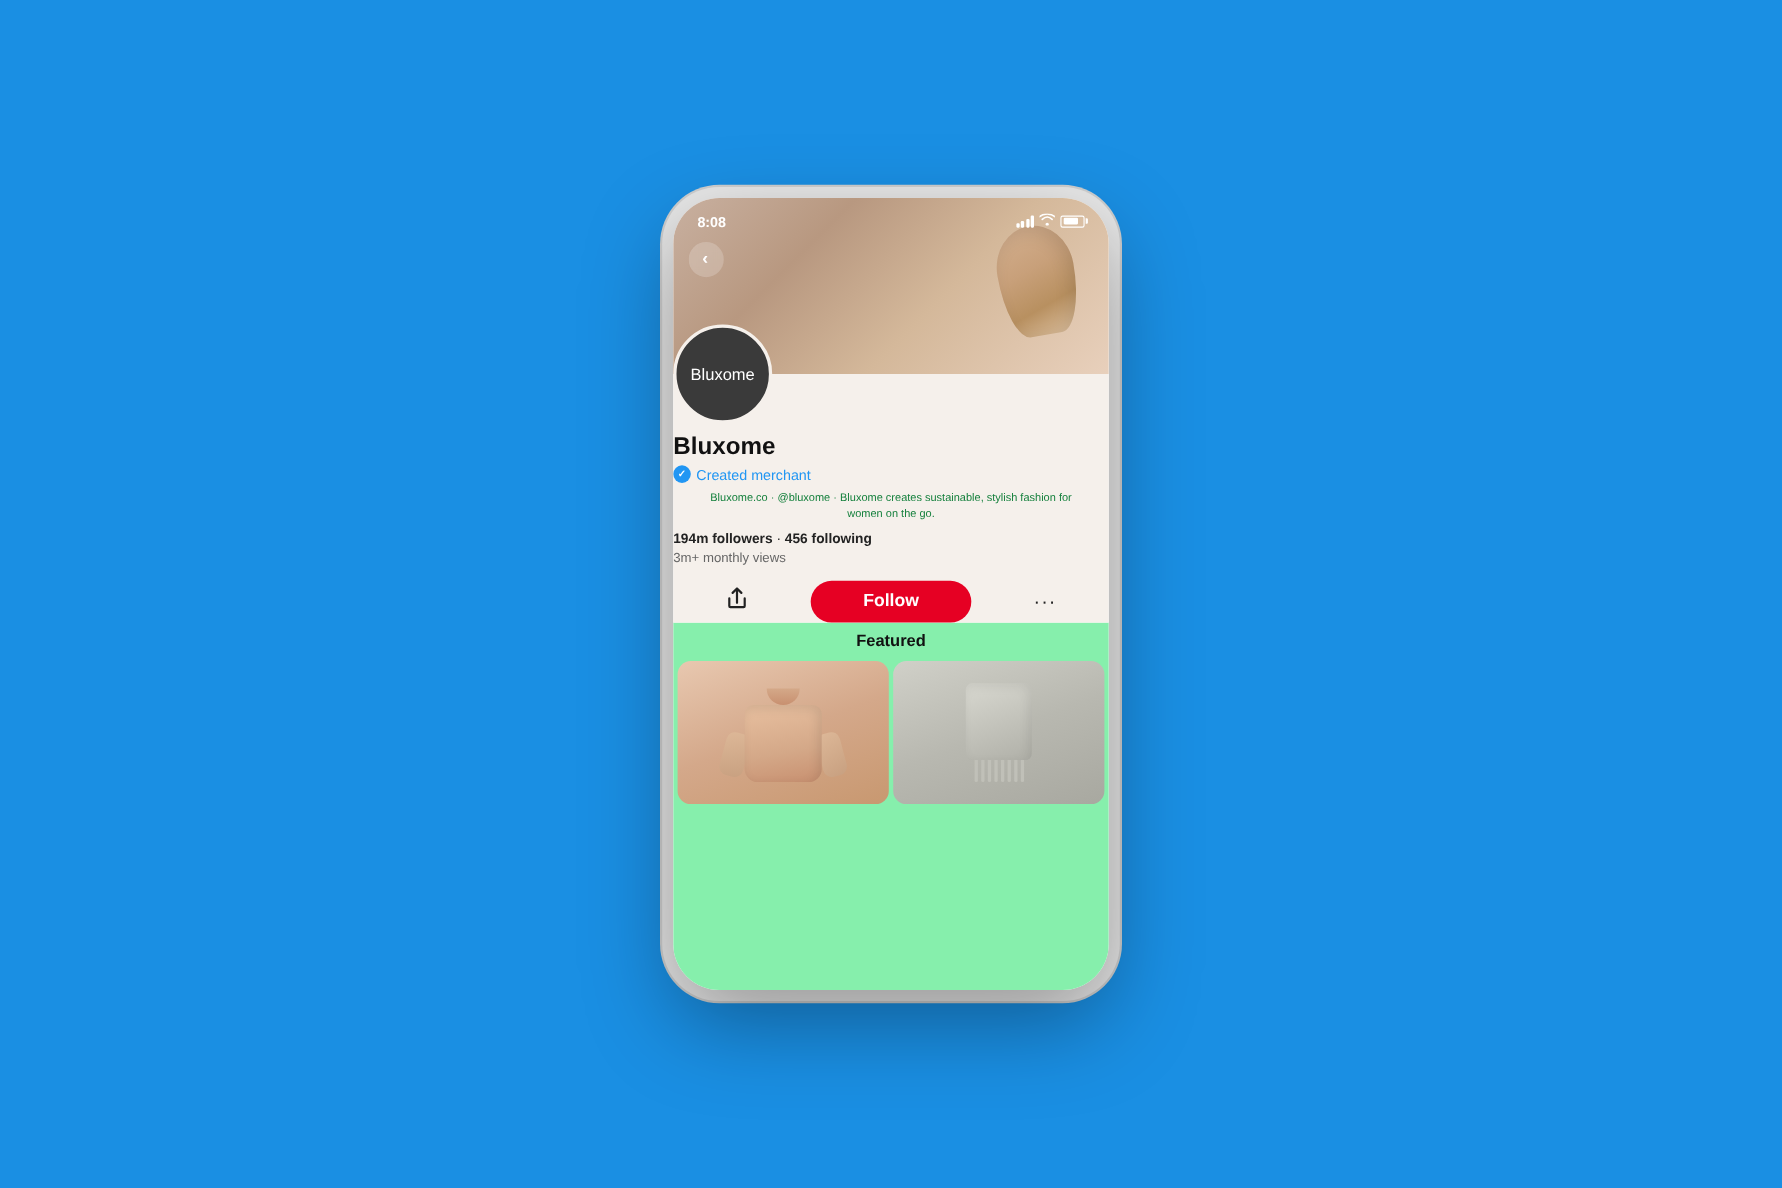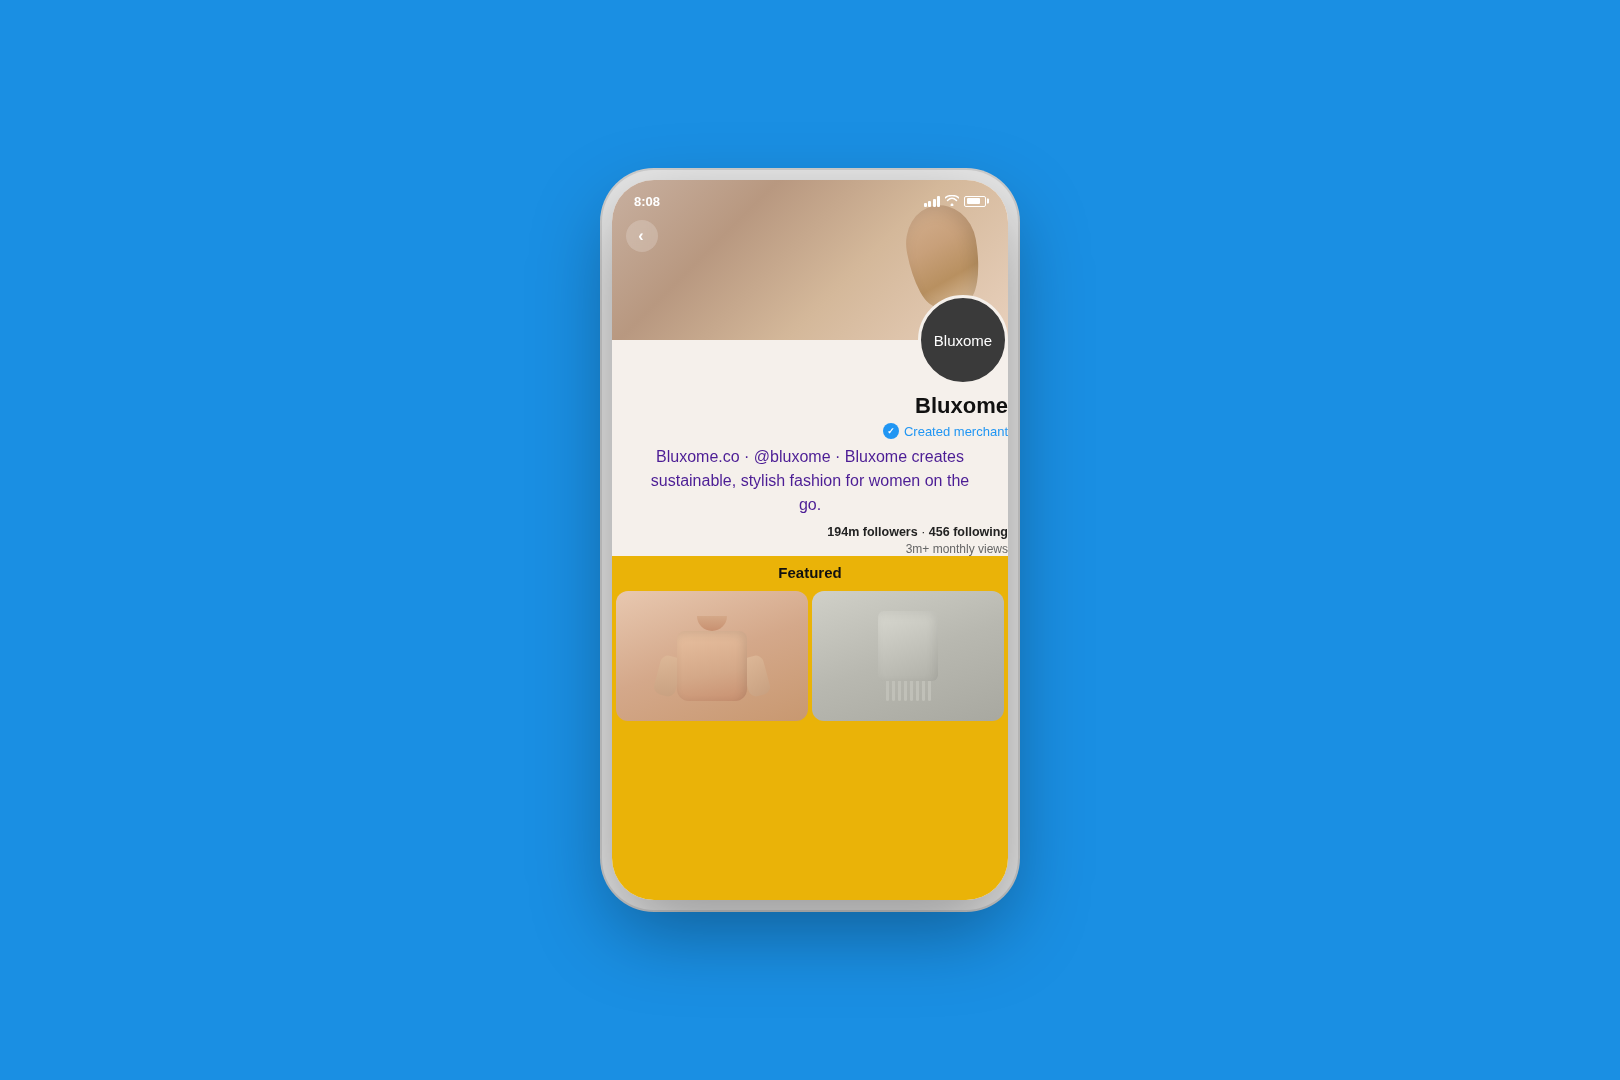--- a/index.html
+++ b/index.html
@@ -173,21 +173,21 @@
       font-weight: 700;
       margin-left: -2px;
       line-height: 1;
     }
 
     
     .profile-section {
       background: #f5f0eb;
       display: flex;
       flex-direction: column;
-      align-items: flex-end;
+      align-items: flex-start;
       padding-bottom: 0;
       position: relative;
       flex-shrink: 0;
     }
 
     .avatar-container {
       margin-top: -45px;
       z-index: 5;
       position: relative;
     }
@@ -237,22 +237,22 @@
       font-weight: 700;
     }
 
     .verified-text {
       color: #2196F3;
       font-size: 13px;
       font-weight: 500;
     }
 
     .profile-bio {
-      font-size: 16px;
-      color: #4c1d95;
+      font-size: 10px;
+      color: #15803d;
       text-align: center;
       line-height: 1.5;
       padding: 6px 28px 0;
     }
 
     .profile-stats {
       font-size: 12.5px;
       color: #222;
       margin-top: 8px;
       text-align: center;
@@ -344,21 +344,21 @@
       color: #fff;
     }
 
     .tab-item.inactive {
       color: #555;
       background: transparent;
     }
 
     
     .featured-section {
-      background: #eab308;
+      background: #86efac;
       flex: 1;
     }
 
     .featured-title {
       text-align: center;
       font-size: 15px;
       font-weight: 700;
       color: #111;
       padding: 8px 0 10px;
     }
@@ -533,20 +533,34 @@
       <div class="profile-bio">Bluxome.co · @bluxome · Bluxome creates sustainable, stylish fashion for women on the go.</div>
 
       <div class="profile-stats">
         <strong>194m followers</strong>
         <span>·</span>
         <strong>456 following</strong>
       </div>
 
       <div class="profile-views">3m+ monthly views</div>
 
+      <div class="action-row">
+        <div class="share-button">
+          <span class="share-icon">
+            <svg width="20" height="22" viewBox="0 0 20 22" fill="none" xmlns="http://www.w3.org/2000/svg">
+              <path d="M10 2V15M10 2L6 6M10 2L14 6" stroke="#222" stroke-width="2" stroke-linecap="round" stroke-linejoin="round"></path>
+              <path d="M3 11v7a1 1 0 001 1h12a1 1 0 001-1v-7" stroke="#222" stroke-width="2" stroke-linecap="round"></path>
+            </svg>
+          </span>
+        </div>
+
+        <button class="follow-button">Follow</button>
+
+        <div class="more-button">···</div>
+      </div>
 
 
     </div>
 
     <div class="featured-section">
       <div class="featured-title">Featured</div>
       <div class="featured-grid">
 
         <div class="featured-item featured-item-left">
           <div class="sweater-shape">

